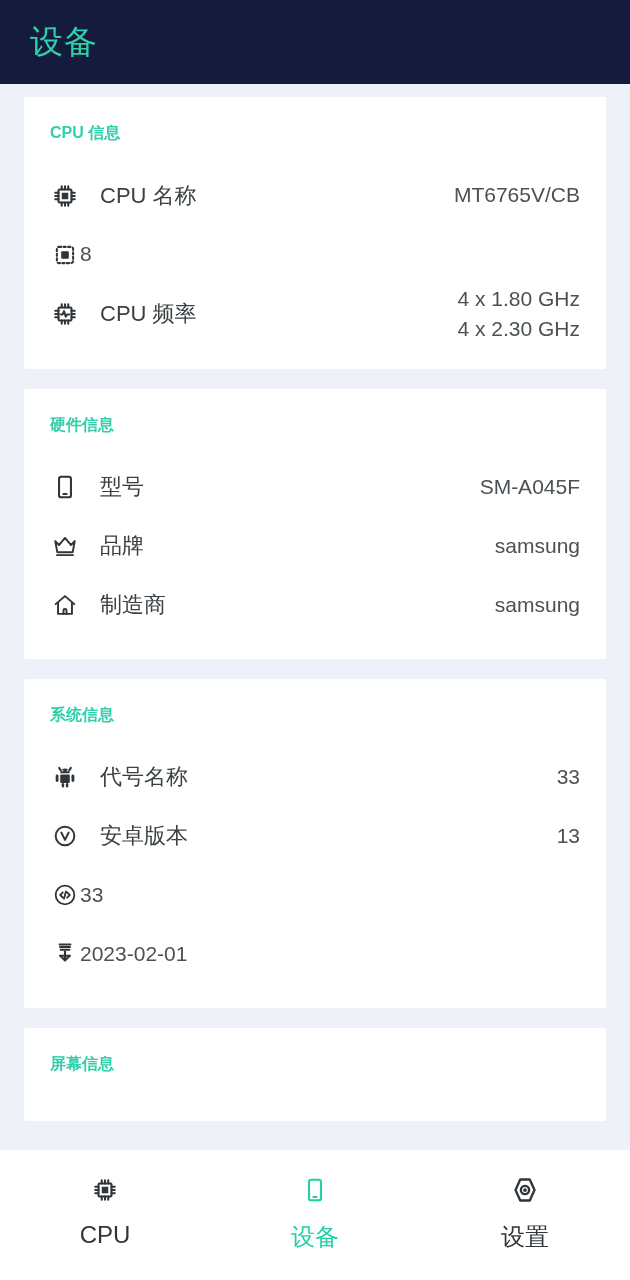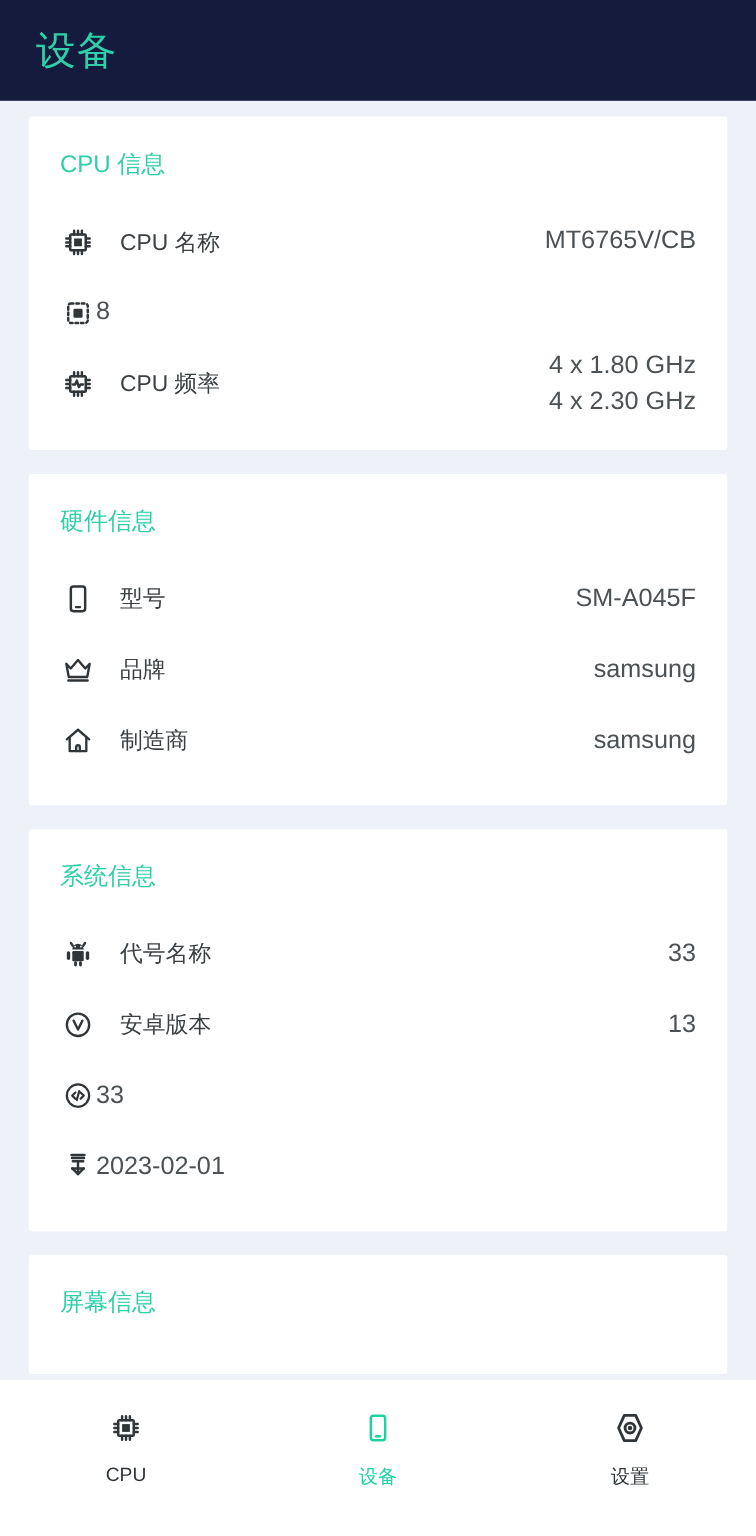--- a/index.html
+++ b/index.html
@@ -23,53 +23,53 @@
   
   .content {
     position:absolute; top:84px; left:0; right:0; bottom:130px;
     overflow:hidden; padding-top:13px;
   }
   .card {
     background:#ffffff; margin:0 24px 20px 24px;
     padding:26px 26px 24px 26px; border-radius:2px;
   }
   .card-title {
-    color:#2ecfa9; font-size:20px; font-weight:400; margin-bottom:22px;
+    color:#2ecfa9; font-size:16px; font-weight:700; margin-bottom:22px;
   }
   .row {
     display:flex; align-items:center; min-height:59px;
   }
   .row-icon {
     width:30px; height:30px; flex:0 0 30px;
     display:flex; align-items:center; justify-content:center;
     color:#2f3538;
   }
   .row-icon svg { display:block; }
   .row-label {
-    font-size:19px; color:#3a4043; margin-left:20px; flex:1 1 auto;
+    font-size:22px; color:#3a4043; margin-left:20px; flex:1 1 auto;
     white-space:nowrap;
   }
   .row-value {
     font-size:21px; color:#4b5154; text-align:right; white-space:pre-line;
     line-height:1.45;
   }
 
   
   .tabbar {
     position:absolute; left:0; right:0; bottom:0; height:130px;
     background:#ffffff; display:flex; align-items:flex-start;
     padding-top:22px;
   }
   .tab {
     flex:1 1 0; display:flex; flex-direction:column;
     align-items:center; gap:13px; cursor:pointer;
   }
   .tab-icon { width:36px; height:36px; display:flex; align-items:center; justify-content:center; color:#2f3538; }
   .tab-icon svg { display:block; }
-  .tab-label { font-size:16px; color:#2f3538; }
+  .tab-label { font-size:24px; color:#2f3538; }
   .tab.active .tab-icon { color:#1fd1a5; }
   .tab.active .tab-label { color:#1fd1a5; }
 </style>
 </head>
 <body>
 
 <div class="screen">
 
   <div class="appbar">
     <div class="appbar-title">设备</div>

